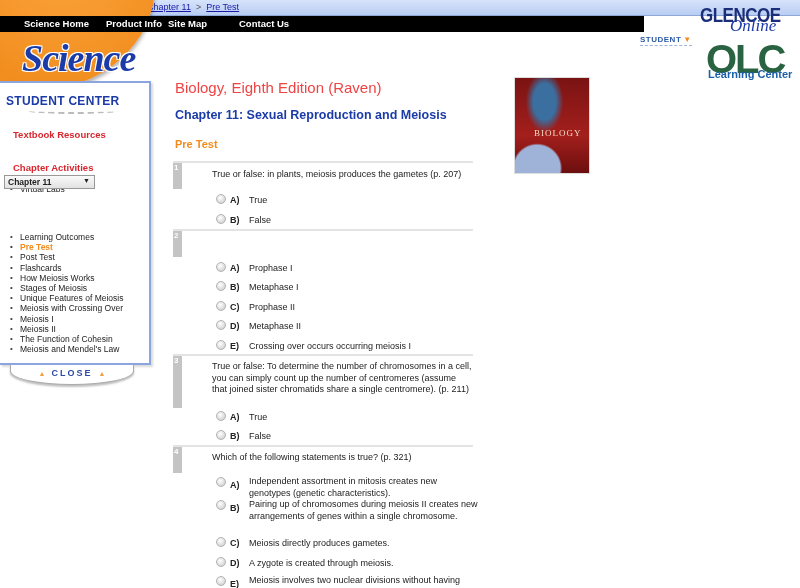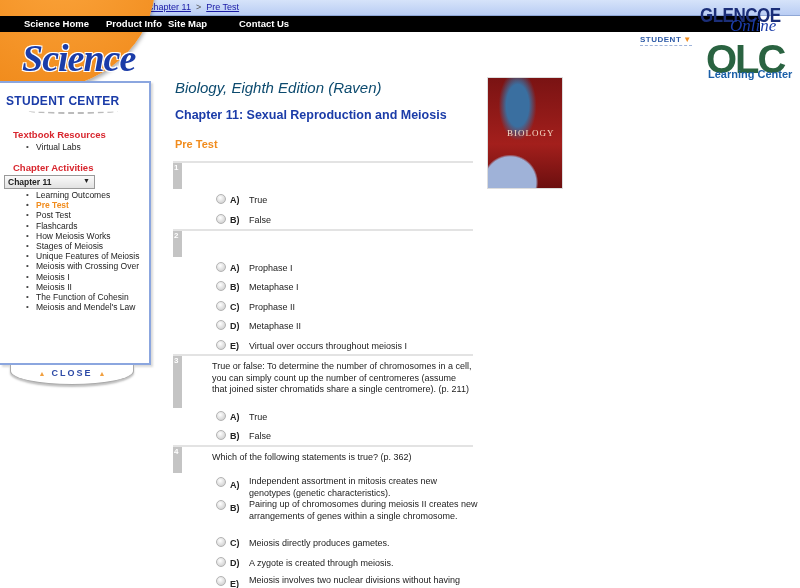--- a/index.html
+++ b/index.html
@@ -7,21 +7,21 @@
   a { color: #1a1aa6; }
 
   
   .crumbbar { position: absolute; left: 22px; top: 0; width: 778px; height: 16px;
     background: linear-gradient(#d6e3fa, #b9cdf3); border-bottom: 1px solid #8fa7d6; }
   .crumbs { position: absolute; left: 10px; top: 2px; font-size: 9px; color: #333; white-space: nowrap; }
   .crumbs a { color: #1a1aa6; text-decoration: underline; }
   .crumbs .sep { margin: 0 5px; color: #555; }
 
   
-  .navbar { position: absolute; left: 0; top: 16px; width: 760px; height: 16px; background: #000; }
+  .navbar { position: absolute; left: 0; top: 16px; width: 644px; height: 16px; background: #000; }
   .navbar .nav { position: absolute; top: 2px; font-size: 9.5px; font-weight: bold; color: #fff; white-space: nowrap; cursor: pointer; }
 
   
   .arc { position: absolute; left: -80px; top: -120px; width: 235px; height: 210px; border-radius: 50%;
     background: radial-gradient(circle at 60% 40%, #fba43c, #f18c1d 70%, #e57e10); z-index: 0; box-shadow: 0 3px 4px rgba(0,0,0,0.35); }
   .science-logo { position: absolute; left: 22px; top: 36px; z-index: 2; font-family: "Liberation Serif", serif;
     font-style: italic; font-weight: bold; font-size: 38px; color: #1b3ca8; letter-spacing: -1px;
     text-shadow: 1px 1px 0 #fff, -1px -1px 0 #fff, 1px -1px 0 #fff, -1px 1px 0 #fff; }
 
   
@@ -35,38 +35,38 @@
   .search { position: absolute; left: 640px; top: 35px; font-size: 8px; font-weight: bold; color: #2d5aa6; letter-spacing: 0.5px;
     border-bottom: 1px dashed #9fb3d9; padding-bottom: 1px; cursor: pointer; }
   .search .tri { color: #f18c1d; font-size: 8px; margin-left: 2px; }
 
   
   .panel { position: absolute; left: 0; top: 81px; width: 151px; height: 284px; border: 2px solid #8ba6df; border-left: none;
     background: #fff; z-index: 1; box-shadow: 2px 2px 2px rgba(0,0,0,0.15); }
   .sc-title { position: absolute; left: 6px; top: 94px; font-size: 12px; font-weight: bold; color: #1b3ca8; letter-spacing: 0.3px; z-index: 2; }
   .sc-dash { position: absolute; left: 28px; top: 108px; width: 90px; height: 6px; border-bottom: 2px dashed #bbb; border-radius: 0 0 50% 50%; z-index: 2; }
   .sec-head { position: absolute; left: 5px; font-size: 9.5px; font-weight: bold; color: #d8262e; z-index: 2; margin-left: 8px; }
-  .side-list { position: absolute; left: 26px; list-style: none; z-index: 2; width: 134px; }
+  .side-list { position: absolute; left: 10px; list-style: none; z-index: 2; width: 134px; margin-top: 42px; }
   .side-list li { font-size: 8.5px; line-height: 10.2px; color: #222; position: relative; padding-left: 10px; cursor: pointer; }
   .side-list li::before { content: "\2022"; position: absolute; left: 0; color: #444; font-size: 8px; }
   .side-list li.active { color: #f18c1d; font-weight: bold; }
   .chapter-select { position: absolute; left: 4px; top: 175px; width: 91px; height: 14px; border: 1px solid #999;
     background: linear-gradient(#fafafa, #e2e2e2); font-size: 8.5px; font-weight: bold; padding: 1px 3px; z-index: 2; cursor: pointer; }
   .chapter-select .arrow { position: absolute; right: 4px; top: 1px; font-size: 7px; }
 
   .close-tab { position: absolute; left: 10px; top: 365px; width: 124px; height: 20px; background: #fff;
     border: 1px solid #aaa; border-top: none; border-radius: 0 0 50% 50% / 0 0 70% 70%; box-shadow: 0 2px 2px rgba(0,0,0,0.25);
     text-align: center; font-size: 9px; font-weight: bold; letter-spacing: 2px; color: #2d4aa6; padding-top: 3px; z-index: 1; cursor: pointer; }
   .close-tab .tri { color: #f1a040; font-size: 7px; letter-spacing: 0; margin: 0 6px; }
 
   
-  .book-title { position: absolute; left: 175px; top: 79px; font-size: 15px; color: #0c4a6e; font-style: italic; }
+  .book-title { position: absolute; left: 175px; top: 79px; font-size: 15px; color: #ef4444; }
   .chapter-title { position: absolute; left: 175px; top: 108px; font-size: 12.5px; font-weight: bold; color: #1b3ca8; }
   .page-title { position: absolute; left: 175px; top: 138px; font-size: 11px; font-weight: bold; color: #f18c1d; }
-  .cover { position: absolute; left: 487px; top: 77px; width: 76px; height: 112px;
+  .cover { position: absolute; left: 514px; top: 77px; width: 76px; height: 97px;
     background: radial-gradient(ellipse at 40% 25%, #3a6fa0 0 18%, transparent 30%), radial-gradient(circle at 30% 95%, #9fb2d8 0 22%, transparent 24%), linear-gradient(#7a1313, #a31f1c 60%, #6c0f0f);
     border: 1px solid #ddd; }
   .cover .ctext { position: absolute; left: 19px; top: 50px; font-family: "Liberation Serif", serif; font-size: 9px; color: #f4d9c4; letter-spacing: 1px; }
 
   .q { position: absolute; left: 173px; width: 300px; border-top: 2px solid #e3e3e3; }
   .qnum { position: absolute; left: 0; top: 0; width: 9px; background: #c4c4c4; color: #fff; font-size: 8px; font-weight: bold; padding-left: 1px; }
   .qtext { position: absolute; left: 39px; font-size: 9px; line-height: 11.5px; color: #222; width: 260px; }
   .opt { position: absolute; left: 43px; font-size: 9px; color: #222; }
   .opt .radio { position: absolute; left: 0; top: 0; width: 10px; height: 10px; border-radius: 50%;
     background: radial-gradient(circle at 40% 35%, #fff, #d7d7d7 70%, #bdbdbd); border: 1px solid #b3b3b3; cursor: pointer; }
@@ -136,20 +136,21 @@
 
 <div class="book-title">Biology, Eighth Edition (Raven)</div>
 <div class="chapter-title">Chapter 11: Sexual Reproduction and Meiosis</div>
 <div class="page-title">Pre Test</div>
 <div class="cover">
     <span class="ctext">BIOLOGY</span>
   </div>
 
 <div class="q" style="top:161px;height:68px">
   <div class="qnum" style="height:26px">1</div>
+  <div class="qtext" style="top:6px">True or false: in plants, meiosis produces the gametes (p. 207)</div>
   <div class="opt" style="top:31px">
       <span class="radio"></span>
       <span class="letter">A)</span>
       <span class="otext">True</span>
     </div>
   <div class="opt" style="top:51px">
       <span class="radio"></span>
       <span class="letter">B)</span>
       <span class="otext">False</span>
     </div>
@@ -173,42 +174,42 @@
       <span class="otext">Prophase II</span>
     </div>
   <div class="opt" style="top:89px">
       <span class="radio"></span>
       <span class="letter">D)</span>
       <span class="otext">Metaphase II</span>
     </div>
   <div class="opt" style="top:109px">
       <span class="radio"></span>
       <span class="letter">E)</span>
-      <span class="otext">Virtual over occurs throughout meiosis I</span>
+      <span class="otext">Crossing over occurs occurring meiosis I</span>
     </div>
 </div>
 
 <div class="q" style="top:354px;height:92px">
   <div class="qnum" style="height:52px">3</div>
   <div class="qtext" style="top:5px">True or false: To determine the number of chromosomes in a cell, you can simply count up the number of centromeres (assume that joined sister chromatids share a single centromere). (p. 211)</div>
   <div class="opt" style="top:55px">
       <span class="radio"></span>
       <span class="letter">A)</span>
       <span class="otext">True</span>
     </div>
   <div class="opt" style="top:74px">
       <span class="radio"></span>
       <span class="letter">B)</span>
       <span class="otext">False</span>
     </div>
 </div>
 
 <div class="q" style="top:445px;height:143px">
   <div class="qnum" style="height:26px">4</div>
-  <div class="qtext" style="top:5px">Which of the following statements is true? (p. 362)</div>
+  <div class="qtext" style="top:5px">Which of the following statements is true? (p. 321)</div>
   <div class="opt" style="top:28px">
       <span class="radio" style="top:2px"></span>
       <span class="letter" style="top:5px">A)</span>
       <span class="otext">Independent assortment in mitosis creates new genotypes (genetic characteristics).</span>
     </div>
   <div class="opt" style="top:51px">
       <span class="radio" style="top:2px"></span>
       <span class="letter" style="top:5px">B)</span>
       <span class="otext">Pairing up of chromosomes during meiosis II creates new arrangements of genes within a single chromosome.</span>
     </div>

